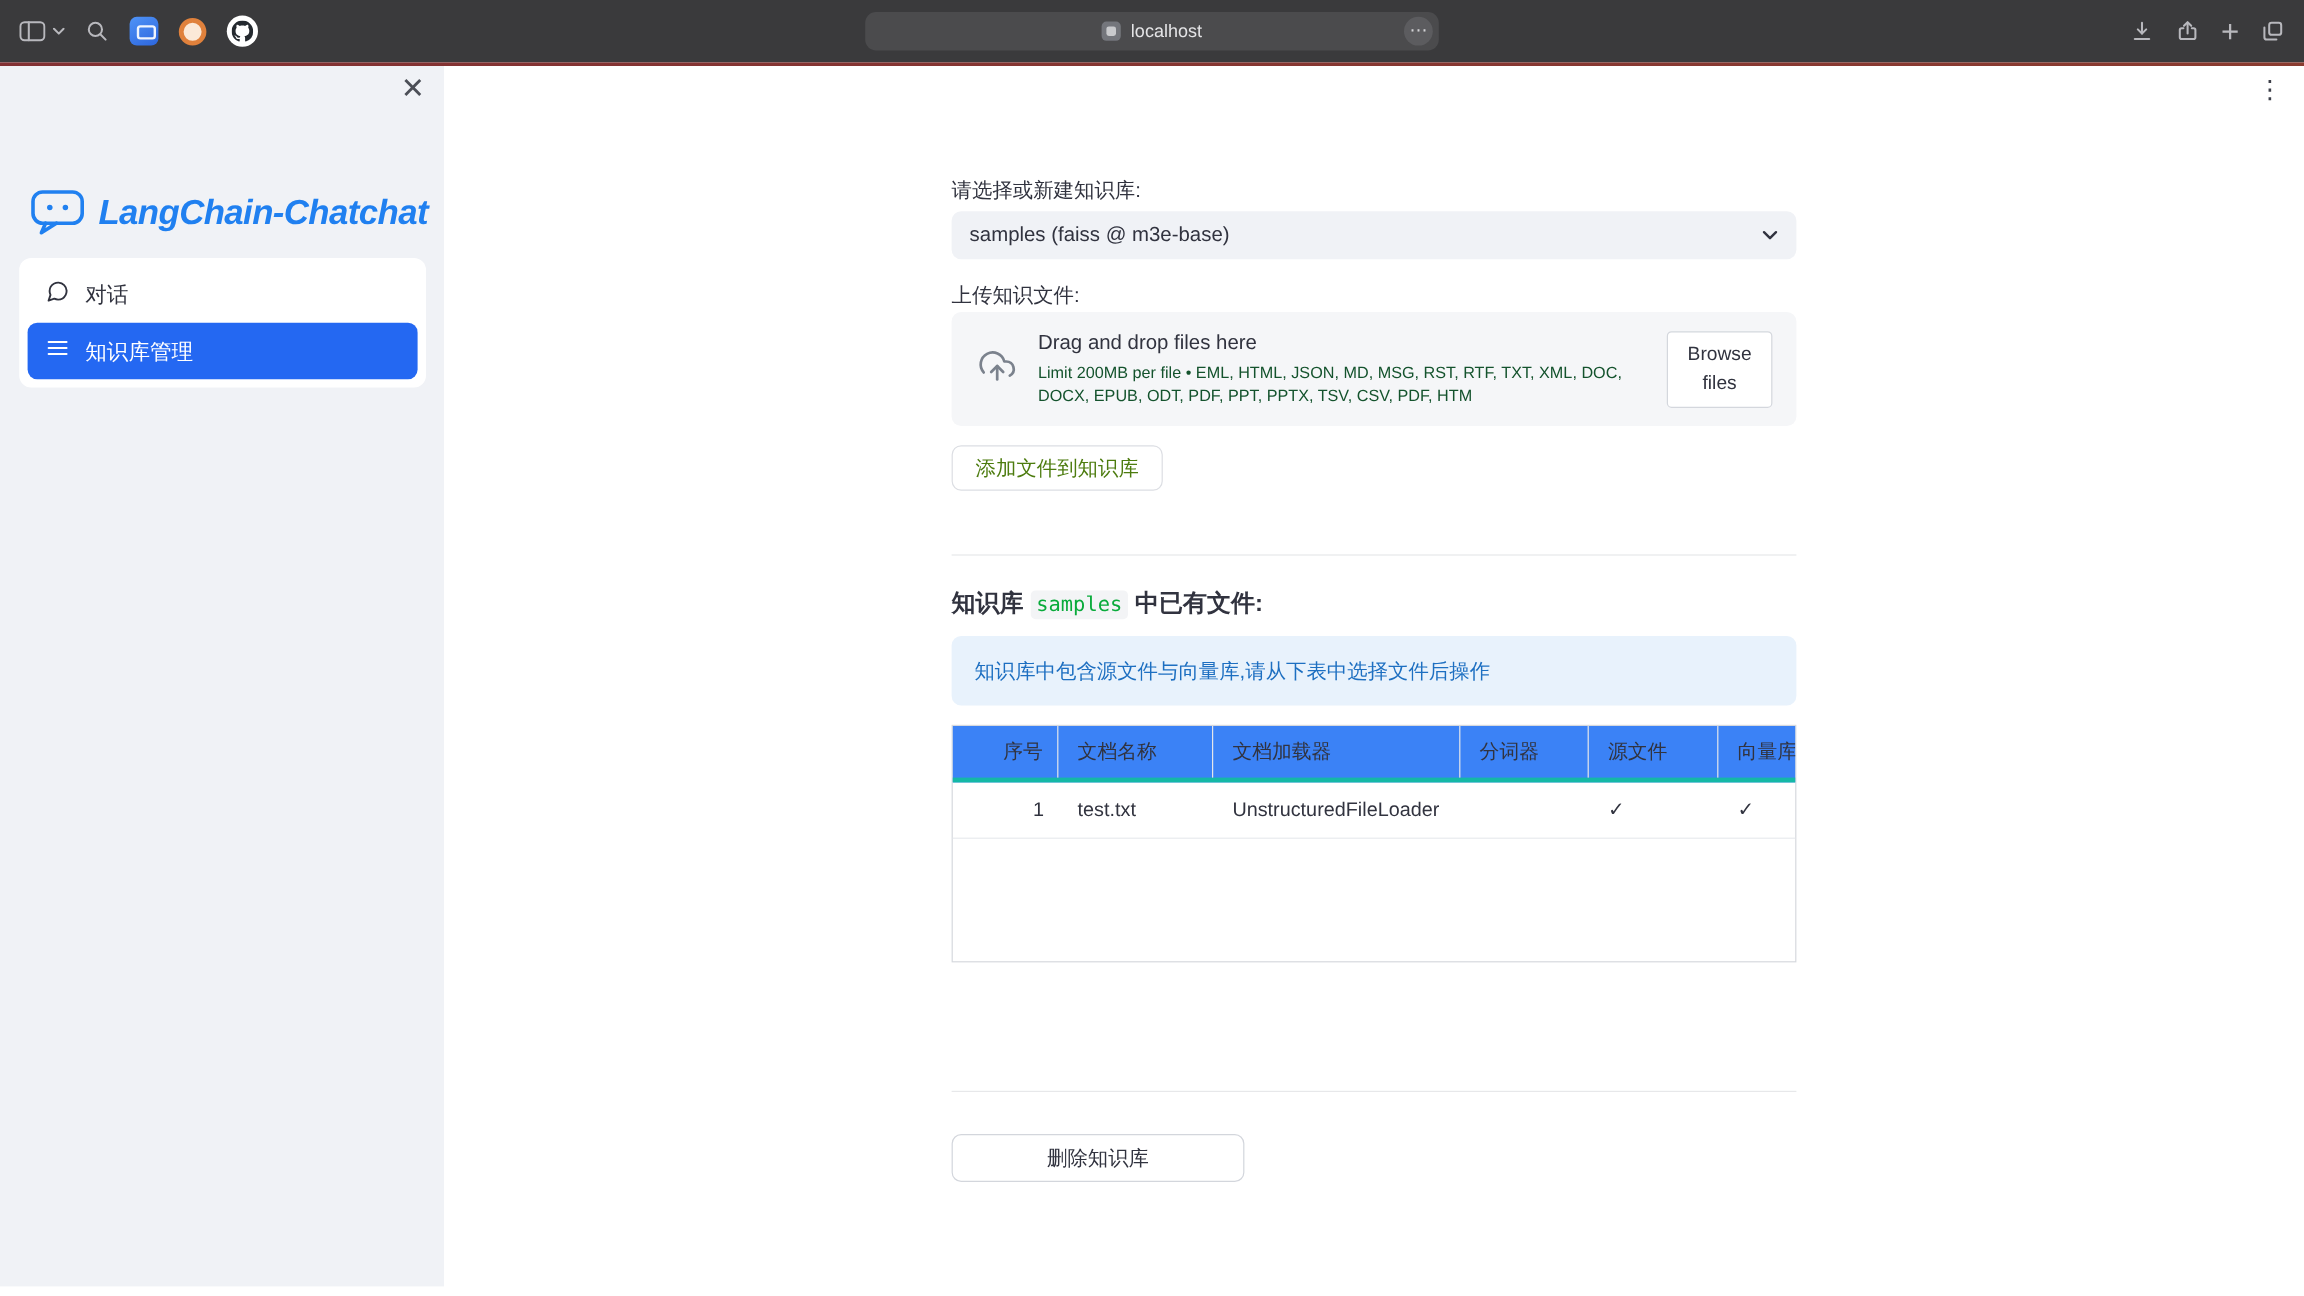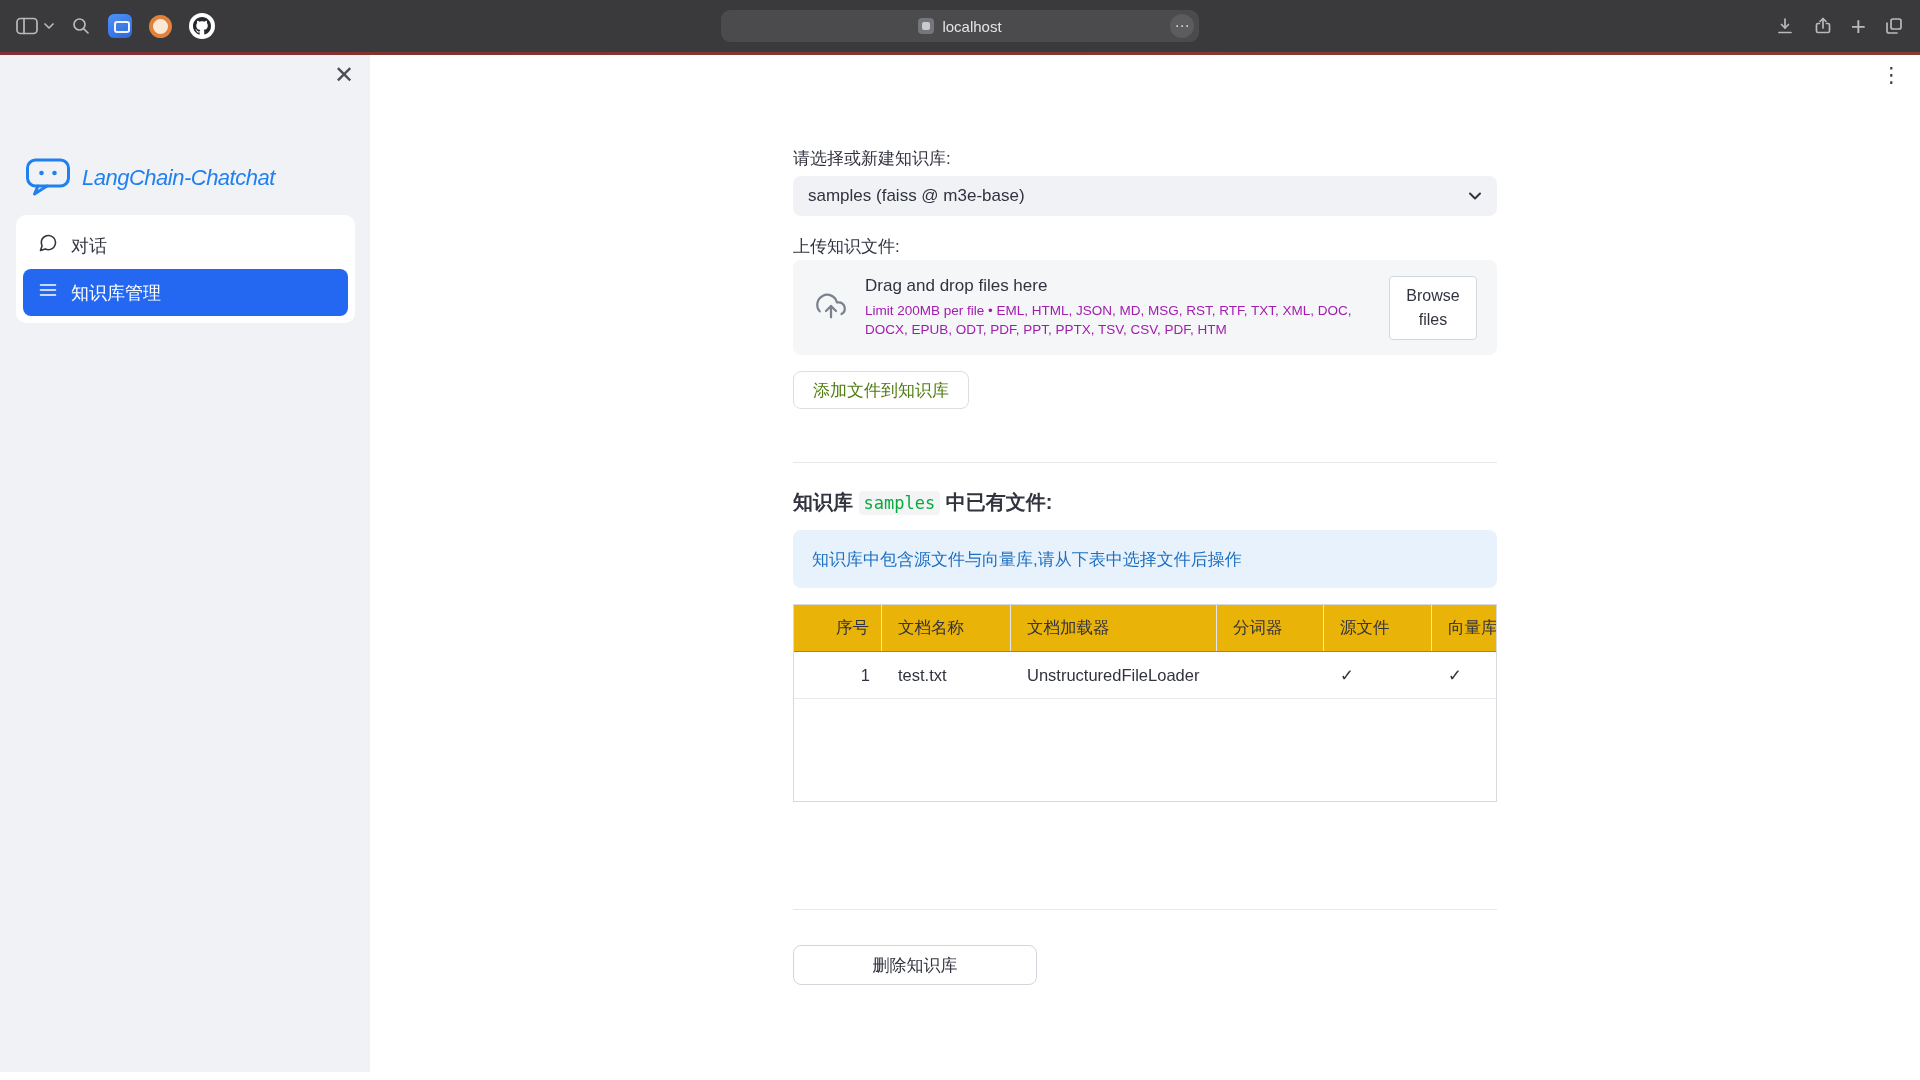--- a/index.html
+++ b/index.html
@@ -28,21 +28,21 @@
   .plus-glyph { color:#b8b8bd; font-size:26px; font-weight:300; line-height:20px; }
 
   .decoration { position:absolute; top:52px; left:0; width:100%; height:3px;
     background:linear-gradient(90deg,#823033,#8a3b30); }
 
   
   .sidebar { position:absolute; top:55px; left:0; width:370px; height:1017px; background:#f0f2f6; }
   .sidebar-close { position:absolute; top:8px; right:16px; font-size:24px; color:#4c4f57; cursor:pointer; line-height:1; }
   .logo { position:absolute; top:100px; left:24px; display:flex; align-items:center; gap:10px; }
   .logo svg { stroke:#2080f0; fill:none; stroke-width:3; stroke-linecap:round; stroke-linejoin:round; }
-  .logo-text { font-size:22px; font-weight:400; font-style:italic; color:#2080f0; letter-spacing:-.5px; }
+  .logo-text { font-size:29px; font-weight:700; font-style:italic; color:#2080f0; letter-spacing:-.5px; }
   .nav-card { position:absolute; top:160px; left:16px; width:339px; background:#fff; border-radius:10px; padding:7px; }
   .nav-item { height:47px; display:flex; align-items:center; gap:13px; padding:0 15px; border-radius:8px;
     font-size:18px; color:#31333f; cursor:pointer; }
   .nav-item svg { stroke:#31333f; fill:none; stroke-width:1.9; stroke-linecap:round; stroke-linejoin:round; }
   .nav-item.active { background:#2468f2; color:#fff; }
   .nav-item.active svg { stroke:#fff; }
 
   
   .main { position:absolute; top:55px; left:370px; right:0; bottom:0; background:#fff; }
   .kebab { position:absolute; top:8px; right:18px; font-size:21px; color:#3d3f49; cursor:pointer; }
@@ -53,21 +53,21 @@
   .lbl1 { top:92px; } .lbl2 { top:180px; }
 
   .selectbox { top:121px; height:40px; background:#f0f2f6; border-radius:8px; display:flex; align-items:center;
     justify-content:space-between; padding:0 15px; font-size:17px; cursor:pointer; }
   .selectbox svg { stroke:#31333f; fill:none; stroke-width:2; stroke-linecap:round; stroke-linejoin:round; }
 
   .dropzone { top:205px; height:95px; background:#f5f6f8; border-radius:8px; display:flex; align-items:center; padding:0 20px; }
   .dz-cloud svg { stroke:#7b828d; fill:none; stroke-width:1.8; stroke-linecap:round; stroke-linejoin:round; }
   .dz-text { margin-left:16px; }
   .dz-title { font-size:17px; color:#31333f; }
-  .dz-limits { margin-top:6px; font-size:13.5px; line-height:1.35; color:#a21caf; max-width:520px; }
+  .dz-limits { margin-top:6px; font-size:13.5px; line-height:1.35; color:#14532d; max-width:520px; }
   .browse-btn { margin-left:auto; width:88px; min-height:64px; background:#fff; border:1px solid #d4d7dd; border-radius:4px;
     display:flex; align-items:center; justify-content:center; text-align:center; font-size:16px; line-height:1.45;
     color:#31333f; cursor:pointer; padding:6px 10px; }
 
   .btn { border-radius:8px; font-size:17px; display:inline-flex; align-items:center; justify-content:center; cursor:pointer; }
   .btn.disabled { background:#fff; border:1px solid #dcdee3; color:#4d7c0f; cursor:default; }
   .btn.primary { background:#2468f2; border:1px solid #2468f2; color:#fff; }
   .btn.secondary { background:#fff; border:1px solid #d3d6dc; color:#31333f; }
 
   .add-btn { top:316px; height:38px; padding:0 19px; position:absolute; }
@@ -77,21 +77,21 @@
 
   .files-heading { top:434px; font-size:20px; font-weight:700; color:#31333f; }
   .files-heading .code { font-family:"DejaVu Sans Mono","Liberation Mono",monospace; font-size:17px; font-weight:400;
     color:#09ab3b; background:#f3f4f6; border-radius:4px; padding:2px 5px; }
 
   .info-box { top:475px; height:58px; background:#e8f2fc; border-radius:8px; display:flex; align-items:center;
     padding:0 19px; color:#1d6fc1; font-size:17px; font-weight:500; }
 
   .kb-table { top:549px; height:198px; border:1px solid #d6d9de; background:#fff; }
   .t-row { display:grid; grid-template-columns:88px 129px 206px 107px 108px 1fr; }
-  .t-head { height:47px; background:#eab308; border-bottom:1px solid #14b8a6; }
+  .t-head { height:47px; background:#3b82f6; border-bottom:4px solid #14b8a6; }
   .t-head .t-cell { border-right:1px solid #e4e6ea; font-weight:500; }
   .t-head .t-cell:last-child { border-right:none; }
   .t-cell { display:flex; align-items:center; padding:0 16px; font-size:16.5px; color:#31333f; white-space:nowrap; overflow:hidden; }
   .t-cell.num { justify-content:flex-end; padding-right:12px; }
   .t-body-row { height:47px; border-bottom:1px solid #e8eaee; cursor:pointer; }
 
   .btn-row { top:773px; display:flex; gap:16px; }
   .btn-row .btn { flex:1; height:38px; }
 
   .bottom-row { top:890px; display:flex; justify-content:space-between; }

